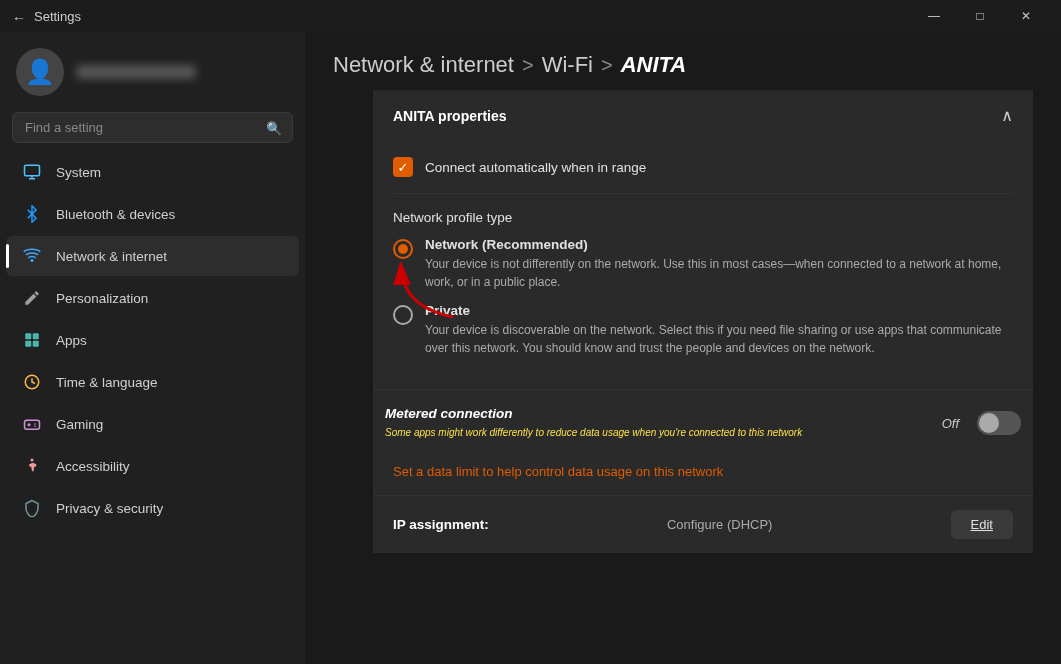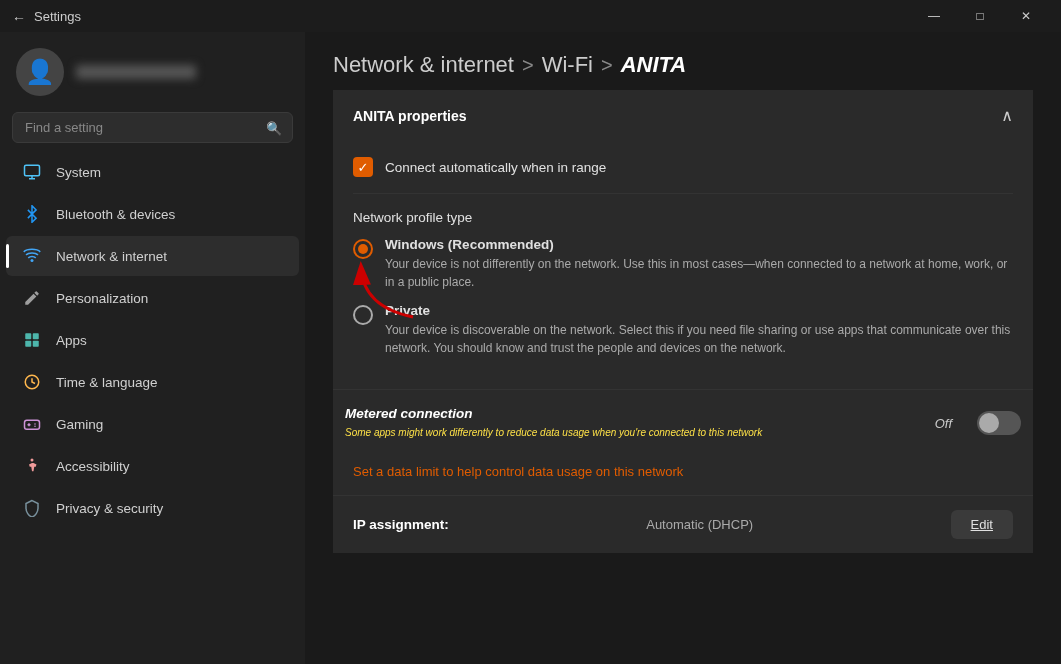--- a/index.html
+++ b/index.html
@@ -178,20 +178,21 @@
     }
 
     .content-area {
       padding: 0 28px 28px 28px;
     }
 
     .section-card {
       background: #2a2a2a;
       border-radius: 0;
       margin-bottom: 6px;
+      margin-left: 40px;
     }
 
     .section-header {
       display: flex;
       align-items: center;
       justify-content: space-between;
       padding: 16px 20px;
       cursor: pointer;
     }
     .section-title {
@@ -311,21 +312,21 @@
     }
     .metered-text p {
       font-size: 10px;
       color: #fde047;
       max-width: 420px;
       line-height: 1.5;
     }
     .metered-right {
       display: flex;
       align-items: center;
-      gap: 25px;
+      gap: 18px;
     }
     .metered-label {
       font-size: 13px;
       color: #ccc;
     }
     .toggle {
       width: 44px;
       height: 24px;
       background: #555;
       border-radius: 12px;
@@ -549,21 +550,21 @@
                 <marker id="arrowhead" markerWidth="8" markerHeight="8" refX="6" refY="3" orient="auto">
                   <path d="M0,0 L0,6 L8,3 z" fill="#cc0000"></path>
                 </marker>
               </defs>
               <path d="M70,70 Q20,60 18,20" stroke="#cc0000" stroke-width="3" fill="none" marker-end="url(#arrowhead)"></path>
             </svg>
 
             <div class="radio-option">
               <div class="radio-circle selected"></div>
               <div class="radio-text-group">
-                <div class="radio-title">Windows (Recommended)</div>
+                <div class="radio-title">Network (Recommended)</div>
                 <div class="radio-desc">Your device is not differently on the network. Use this in most cases—when connected to a network at home, work, or in a public place.</div>
               </div>
             </div>
 
             <div class="radio-option">
               <div class="radio-circle"></div>
               <div class="radio-text-group">
                 <div class="radio-title">Private</div>
                 <div class="radio-desc">Your device is discoverable on the network. Select this if you need file sharing or use apps that communicate over this network. You should know and trust the people and devices on the network.</div>
               </div>
@@ -588,21 +589,21 @@
             </div>
           </div>
         </div>
 
         <div style="padding:0 20px 16px 20px;">
           <span class="link-text">Set a data limit to help control data usage on this network</span>
         </div>
 
         <div class="ip-row">
           <span class="ip-label">IP assignment:</span>
-          <span class="ip-value">Automatic (DHCP)</span>
+          <span class="ip-value">Configure (DHCP)</span>
           <button class="edit-btn">Edit</button>
         </div>
 
       </div>
 
     </div>
 
   </div>
 
 </div>

